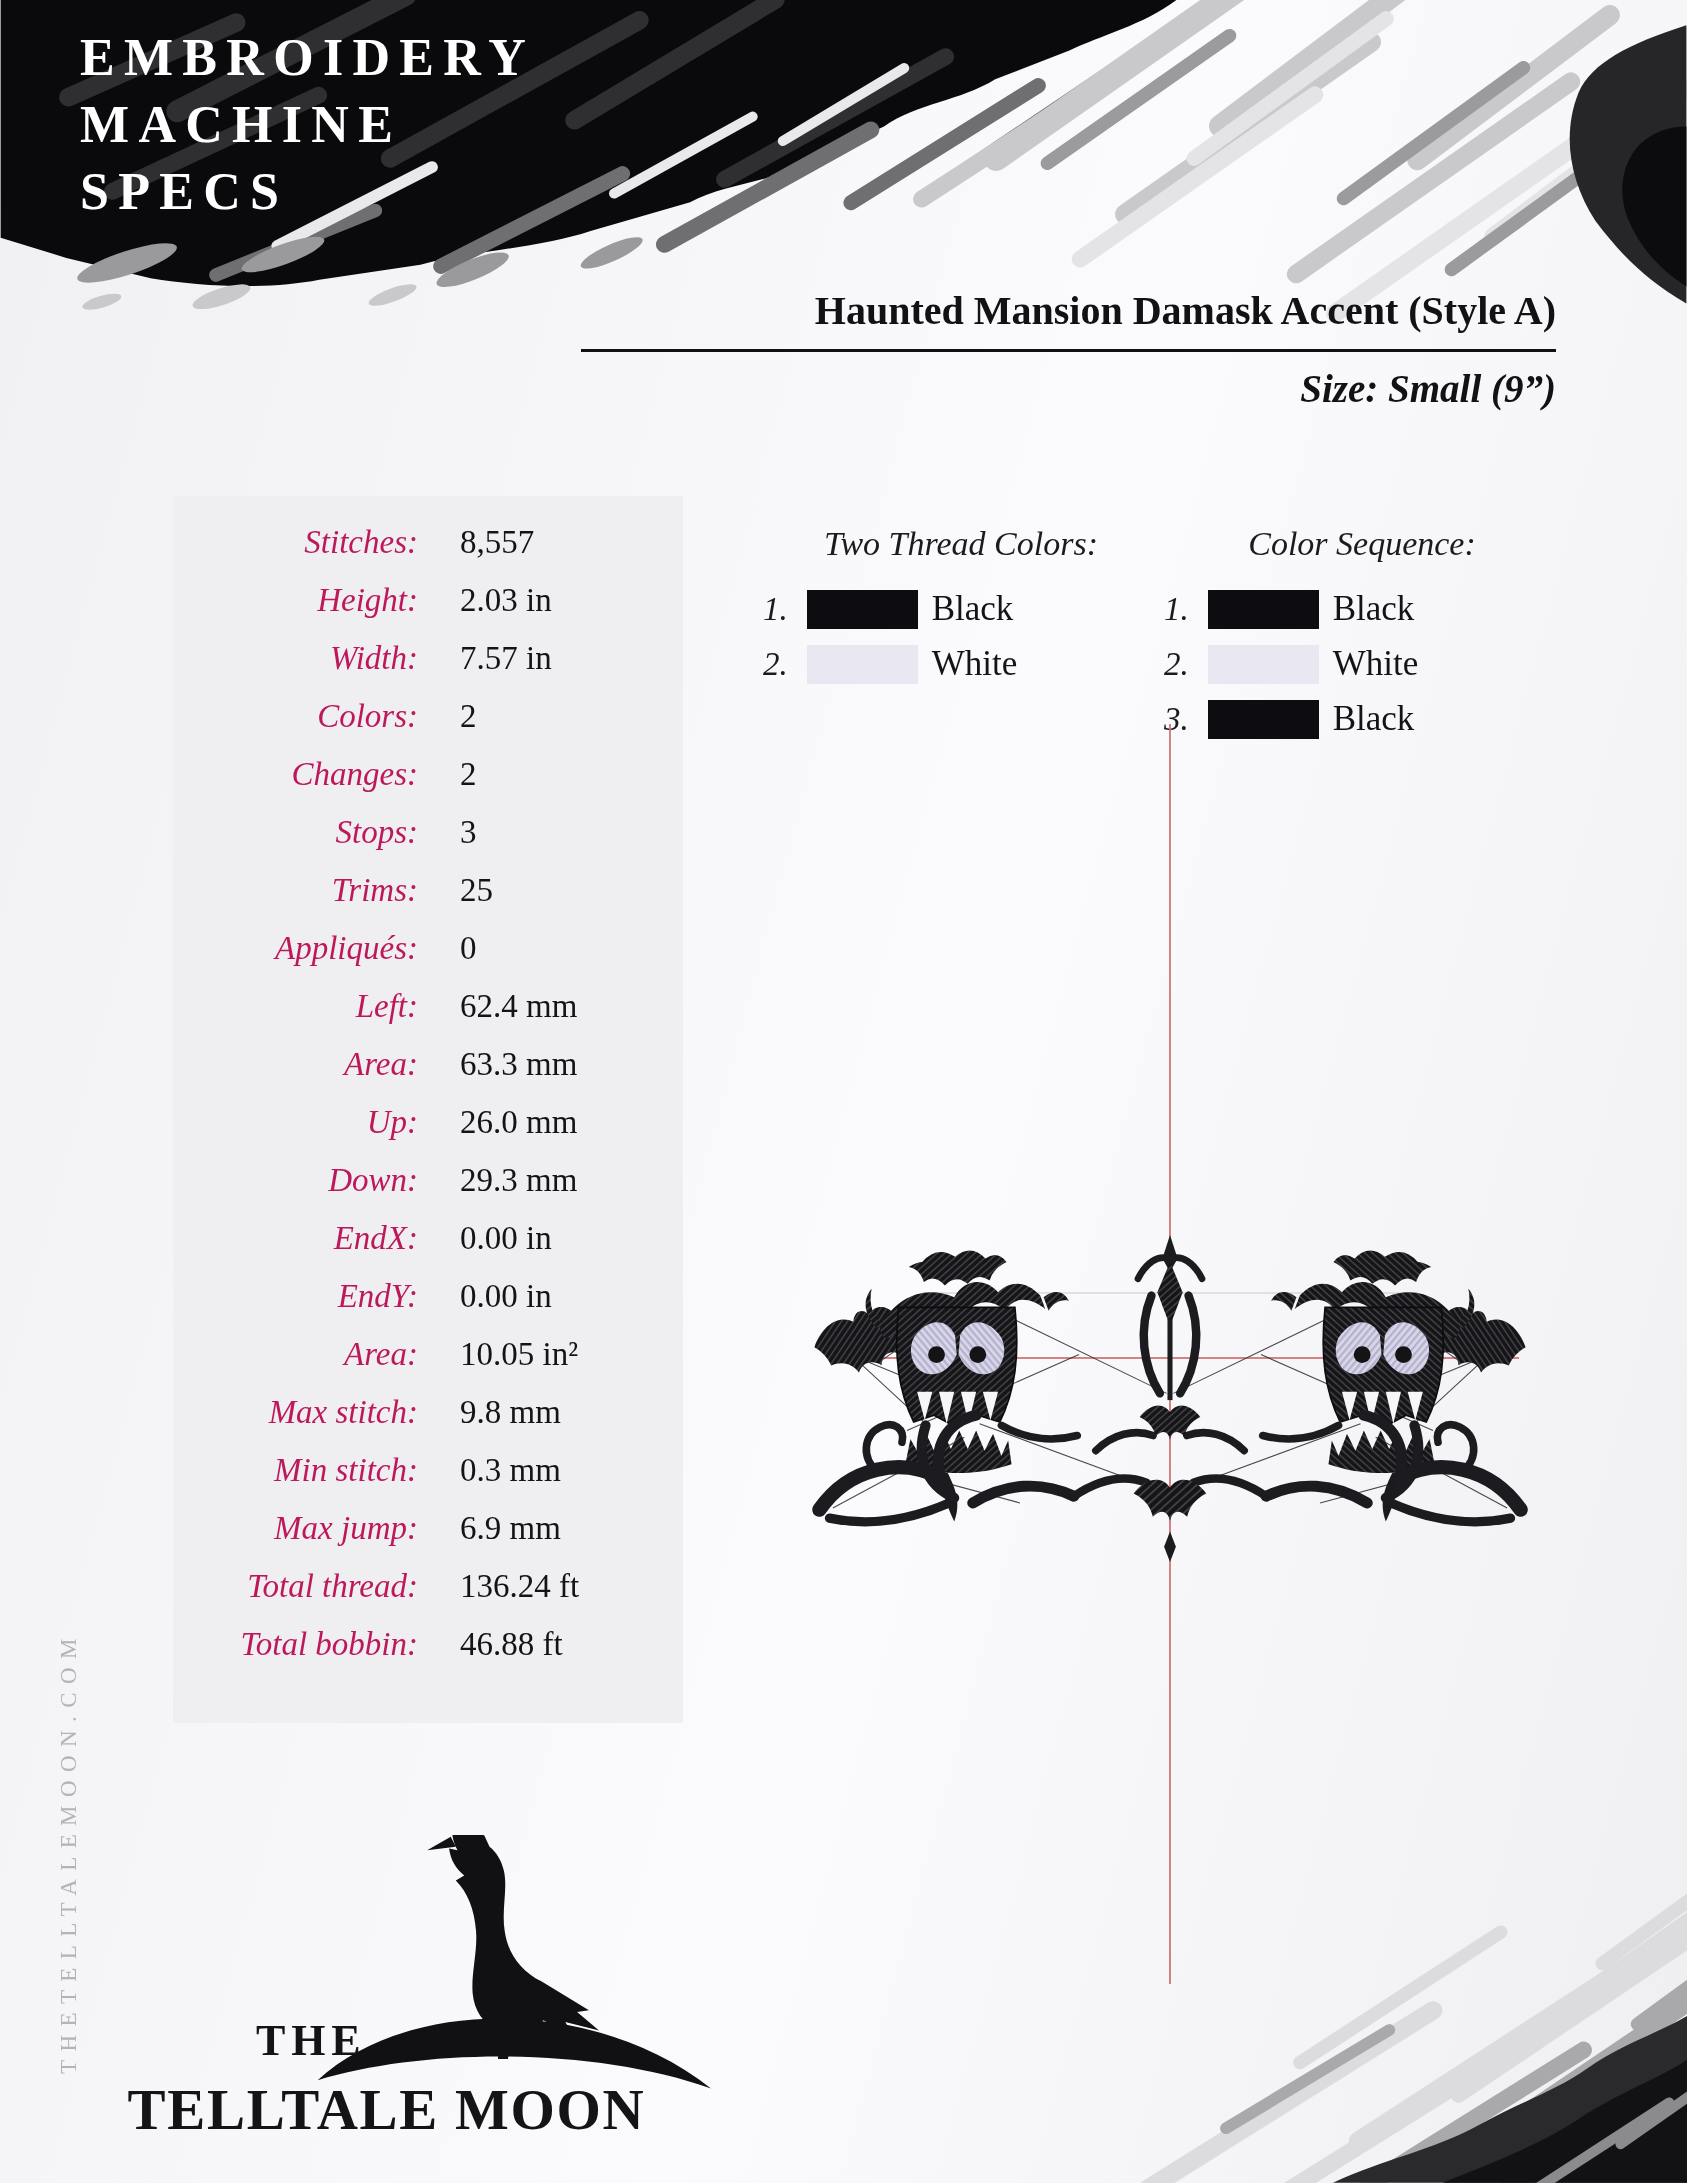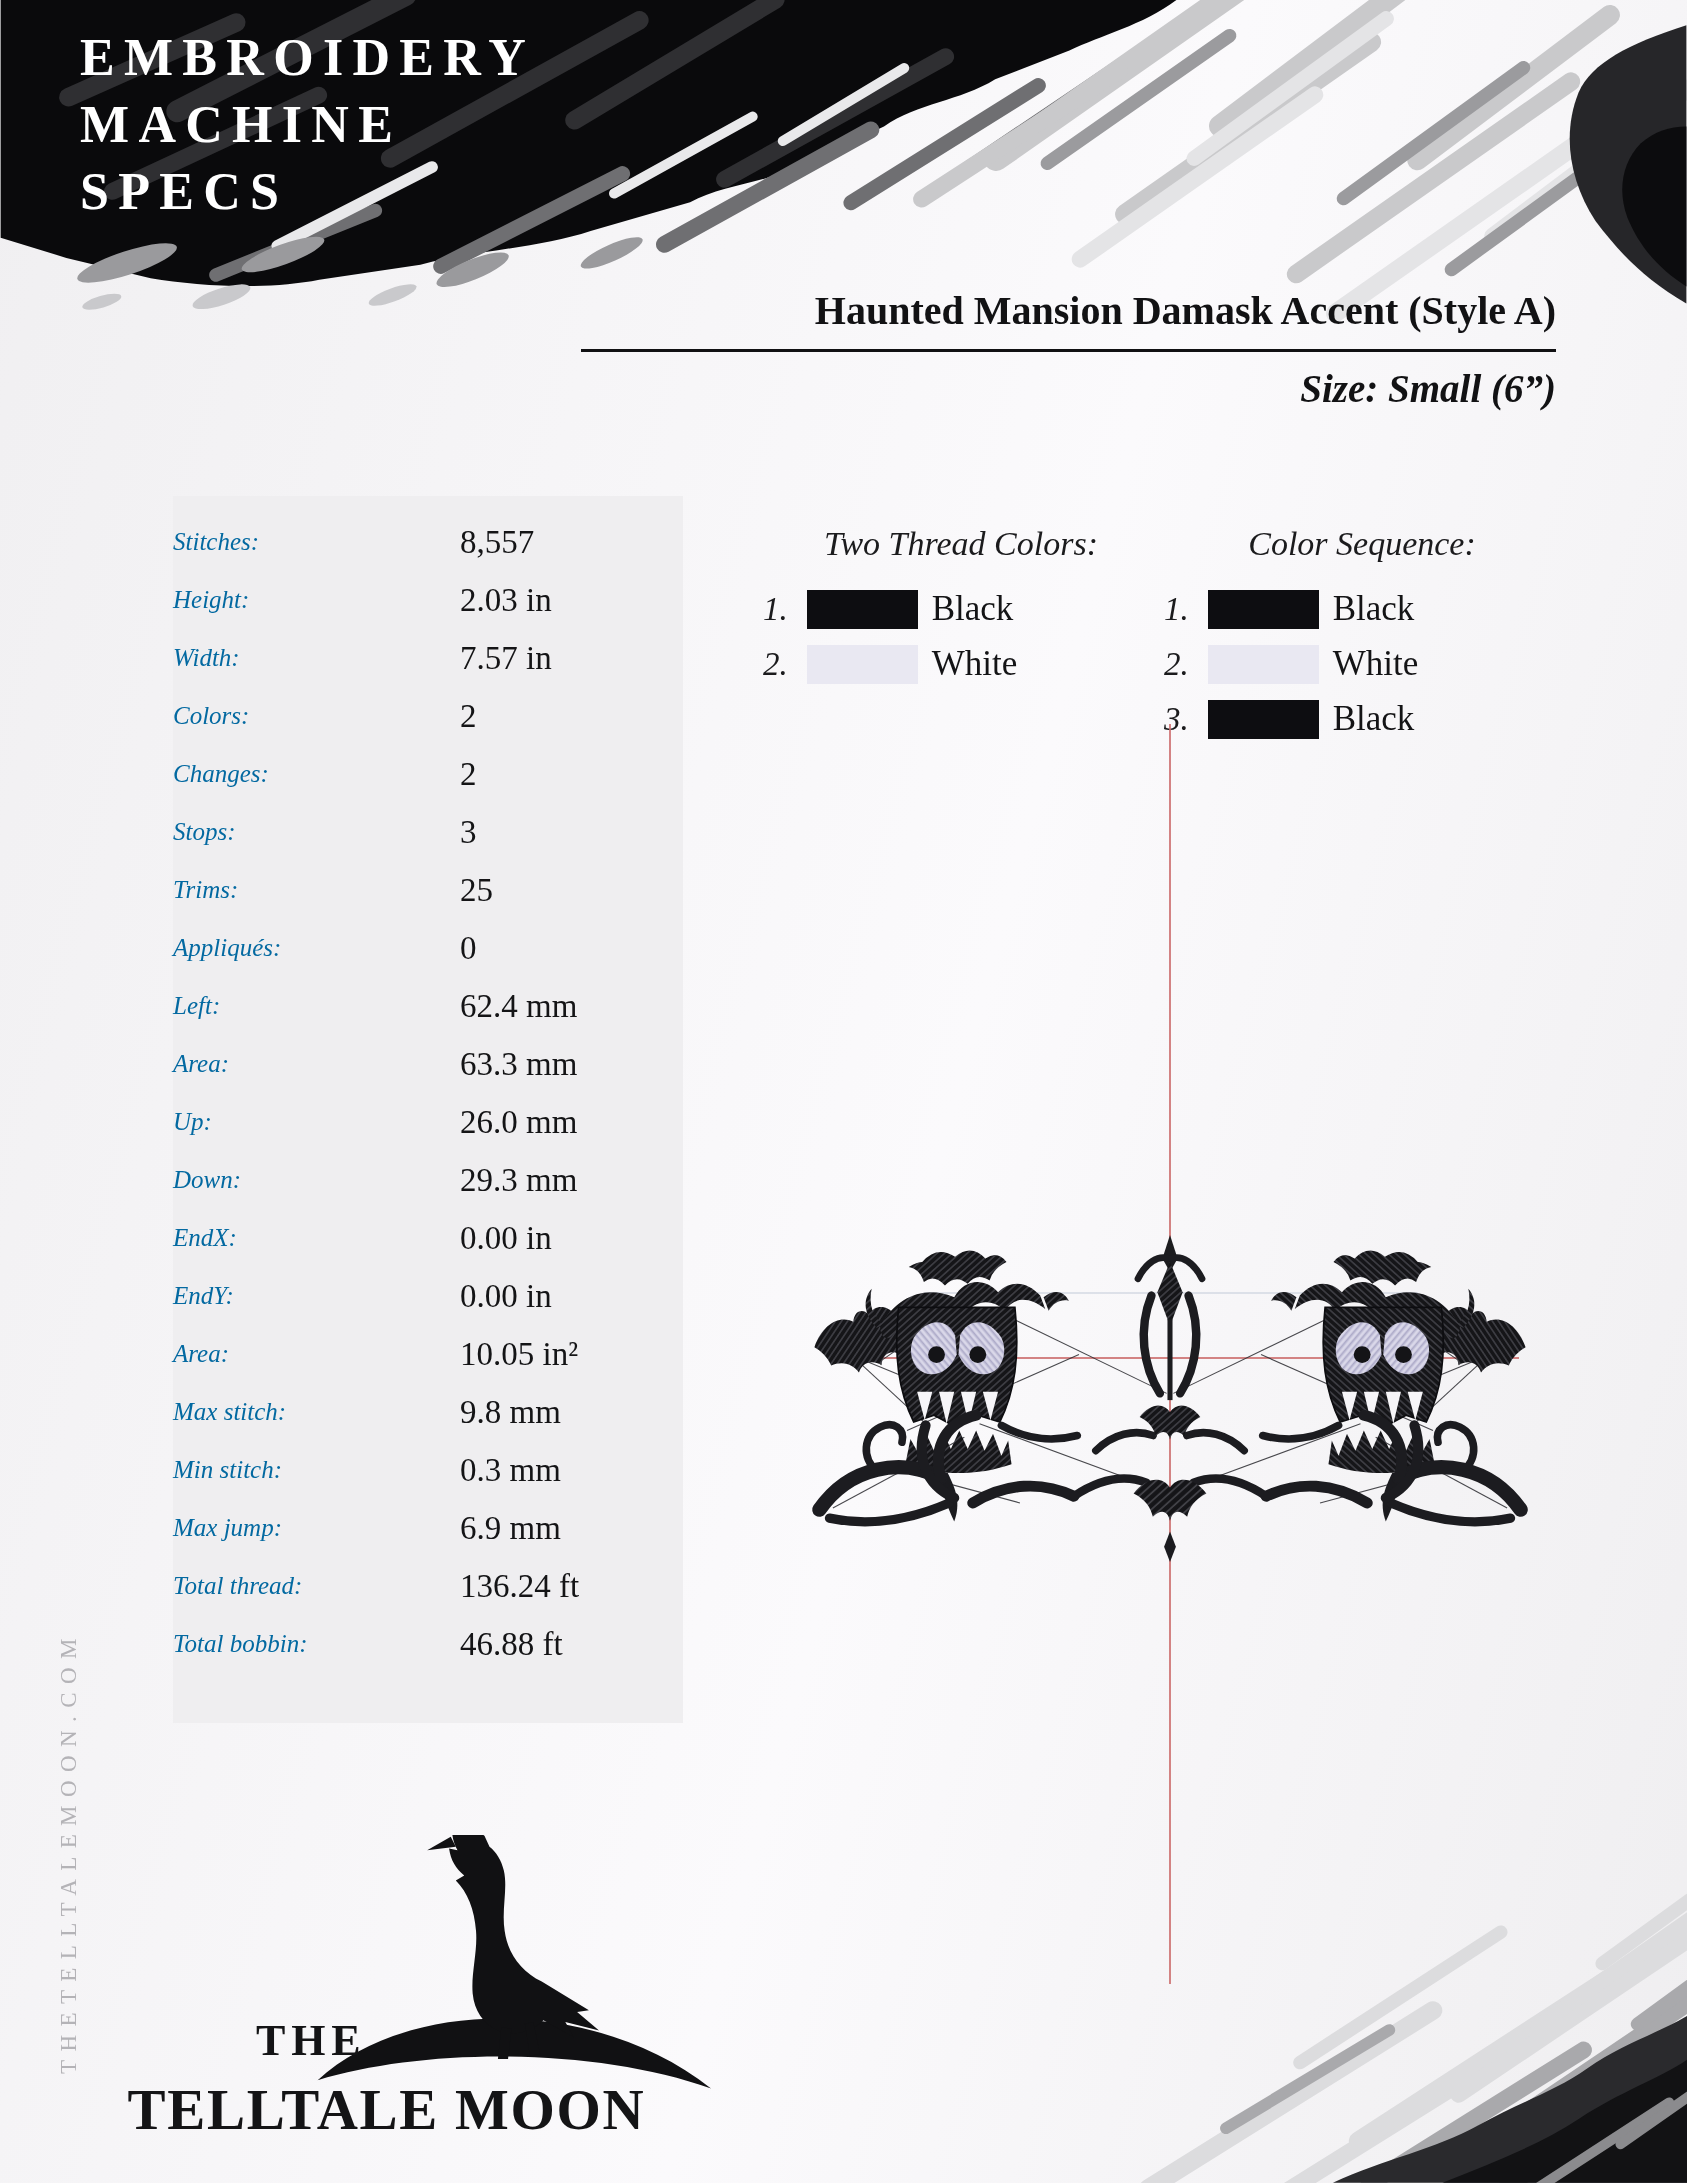--- a/index.html
+++ b/index.html
@@ -12,21 +12,21 @@
   
   .header-art{left:0;top:0;width:1687px;height:472px;}
   .brand-title{left:80px;top:23.6px;color:#ffffff;font-weight:700;font-size:52px;line-height:67px;letter-spacing:9.3px;}
   .title-block{right:131px;top:287px;text-align:right;width:1097px;}
   .design-title{font-weight:700;font-size:40px;color:#121214;}
   .title-rule{margin-top:15px;margin-left:122px;height:3.4px;background:#111113;}
   .size-label{margin-top:13.5px;font-style:italic;font-weight:700;font-size:39px;color:#121214;}
   
   .spec-panel{left:173px;top:496px;width:510px;height:1227px;background:#efeef0;padding-top:17px;box-sizing:border-box;}
   .spec-row{display:flex;align-items:center;height:58px;}
-  .spec-label{width:245px;font-style:italic;font-size:25px;color:#0369a1;flex:none;}
+  .spec-label{width:245px;text-align:right;font-style:italic;font-size:33px;color:#be185d;flex:none;}
   .spec-value{margin-left:42px;font-size:33px;color:#141416;}
   
   .color-block{top:525px;width:396px;}
   .color-block.left{left:763px;}
   .color-block.right{left:1164px;}
   .color-heading{font-style:italic;font-size:34px;color:#1b1b1d;text-align:center;}
   .color-list{margin-top:18.6px;}
   .color-item{display:flex;align-items:center;height:55px;}
   .color-num{width:37px;font-style:italic;font-size:33px;color:#1b1b1d;flex:none;}
   .swatch{width:111px;height:39px;margin-left:6.7px;flex:none;border:none;}
@@ -116,21 +116,21 @@
 
   <div class="abs brand-title">
     <div>EMBROIDERY</div>
     <div>MACHINE</div>
     <div>SPECS</div>
   </div>
 
   <div class="abs title-block">
     <div class="design-title">Haunted Mansion Damask Accent (Style A)</div>
     <div class="title-rule"></div>
-    <div class="size-label">Size: Small (6”)</div>
+    <div class="size-label">Size: Small (9”)</div>
   </div>
 
   <div class="abs spec-panel">
     <div class="spec-row">
         <span class="spec-label">Stitches:</span>
         <span class="spec-value">8,557</span>
       </div>
     <div class="spec-row">
         <span class="spec-label">Height:</span>
         <span class="spec-value">2.03 in</span>

